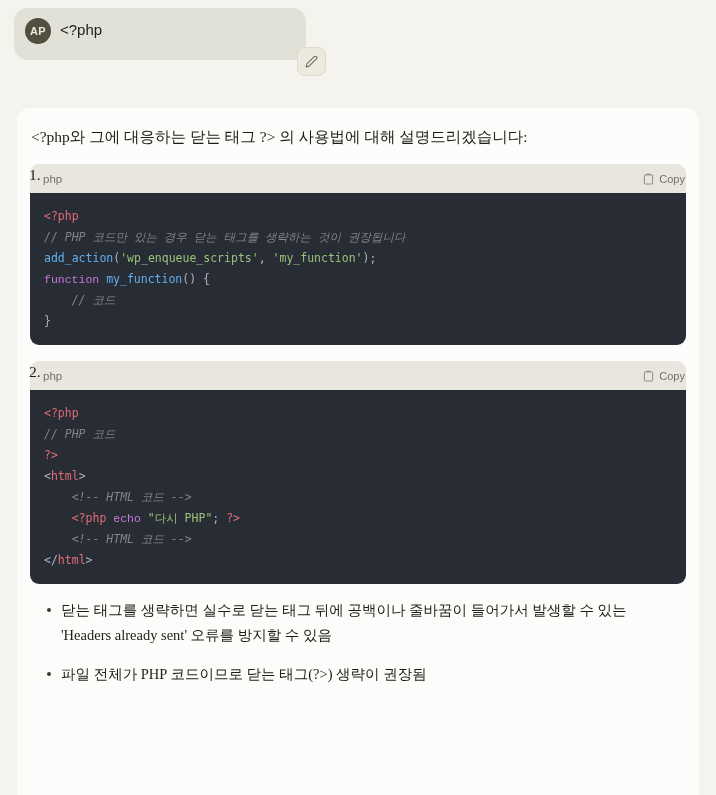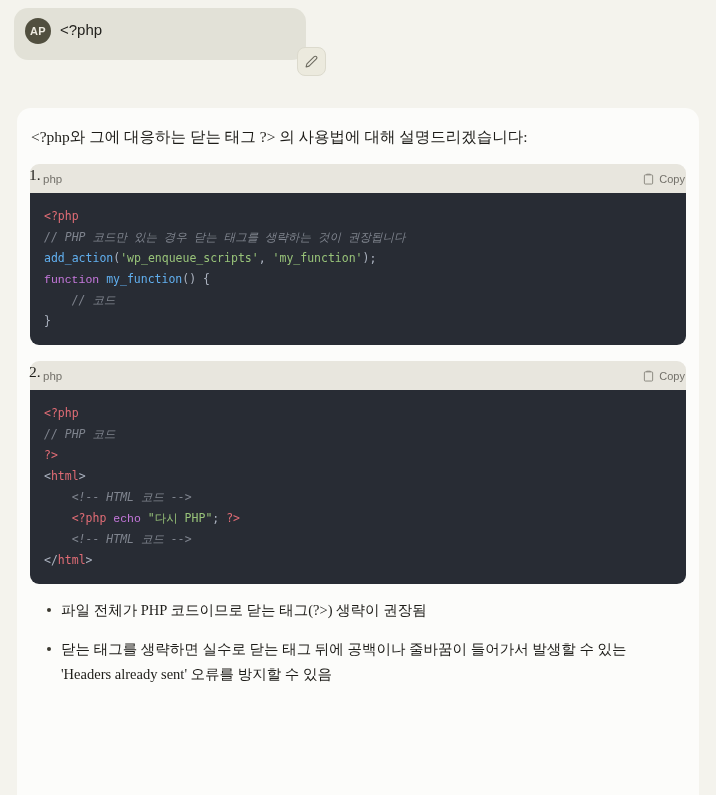--- a/index.html
+++ b/index.html
@@ -248,23 +248,23 @@
           <span>Copy</span>
         </span>
       </div>
       <div class="code-body"><div class="code-line"><span class="tok-tag">&lt;?php</span></div><div class="code-line"><span class="tok-cm">// PHP 코드</span></div><div class="code-line"><span class="tok-tag">?&gt;</span></div><div class="code-line"><span class="tok-punc">&lt;</span><span class="tok-tag">html</span><span class="tok-punc">&gt;</span></div><div class="code-line"><span class="tok-cm">    &lt;!-- HTML 코드 --&gt;</span></div><div class="code-line"><span class="tok-tag">    &lt;?php </span><span class="tok-kw">echo </span><span class="tok-str">"다시 PHP"</span><span class="tok-punc">; </span><span class="tok-tag">?&gt;</span></div><div class="code-line"><span class="tok-cm">    &lt;!-- HTML 코드 --&gt;</span></div><div class="code-line"><span class="tok-punc">&lt;/</span><span class="tok-tag">html</span><span class="tok-punc">&gt;</span></div></div>
     </div>
 
 
     <ul class="ul">
       <li class="ul-item">
         <span class="dot"></span>
-        <span>파일 전체가 PHP 코드이므로 닫는 태그(?&gt;) 생략이 권장됨</span>
+        <span>닫는 태그를 생략하면 실수로 닫는 태그 뒤에 공백이나 줄바꿈이 들어가서 발생할 수 있는 'Headers already sent' 오류를 방지할 수 있음</span>
       </li>
       <li class="ul-item">
         <span class="dot"></span>
-        <span>닫는 태그를 생략하면 실수로 닫는 태그 뒤에 공백이나 줄바꿈이 들어가서 발생할 수 있는 'Headers already sent' 오류를 방지할 수 있음</span>
+        <span>파일 전체가 PHP 코드이므로 닫는 태그(?&gt;) 생략이 권장됨</span>
       </li>
 
     </ul>
 
   </div>
 </div>
 
 </body></html>

